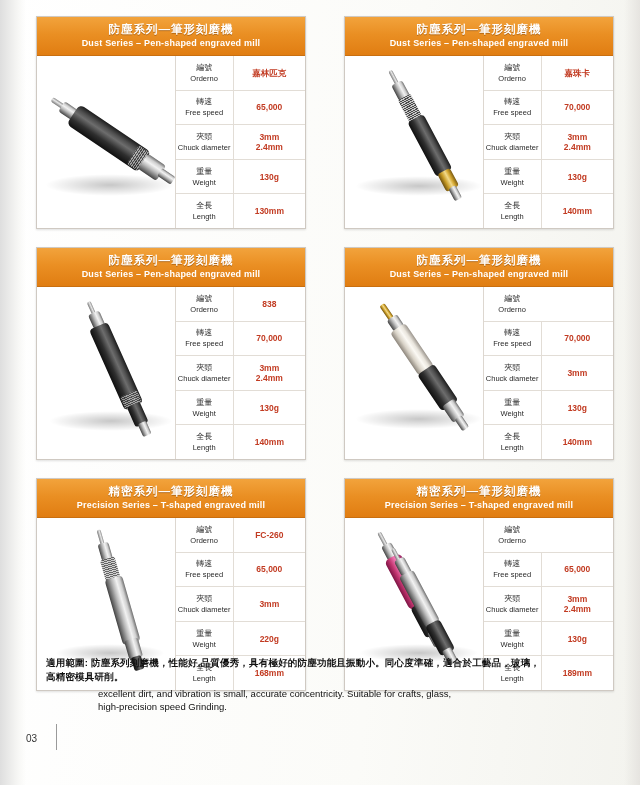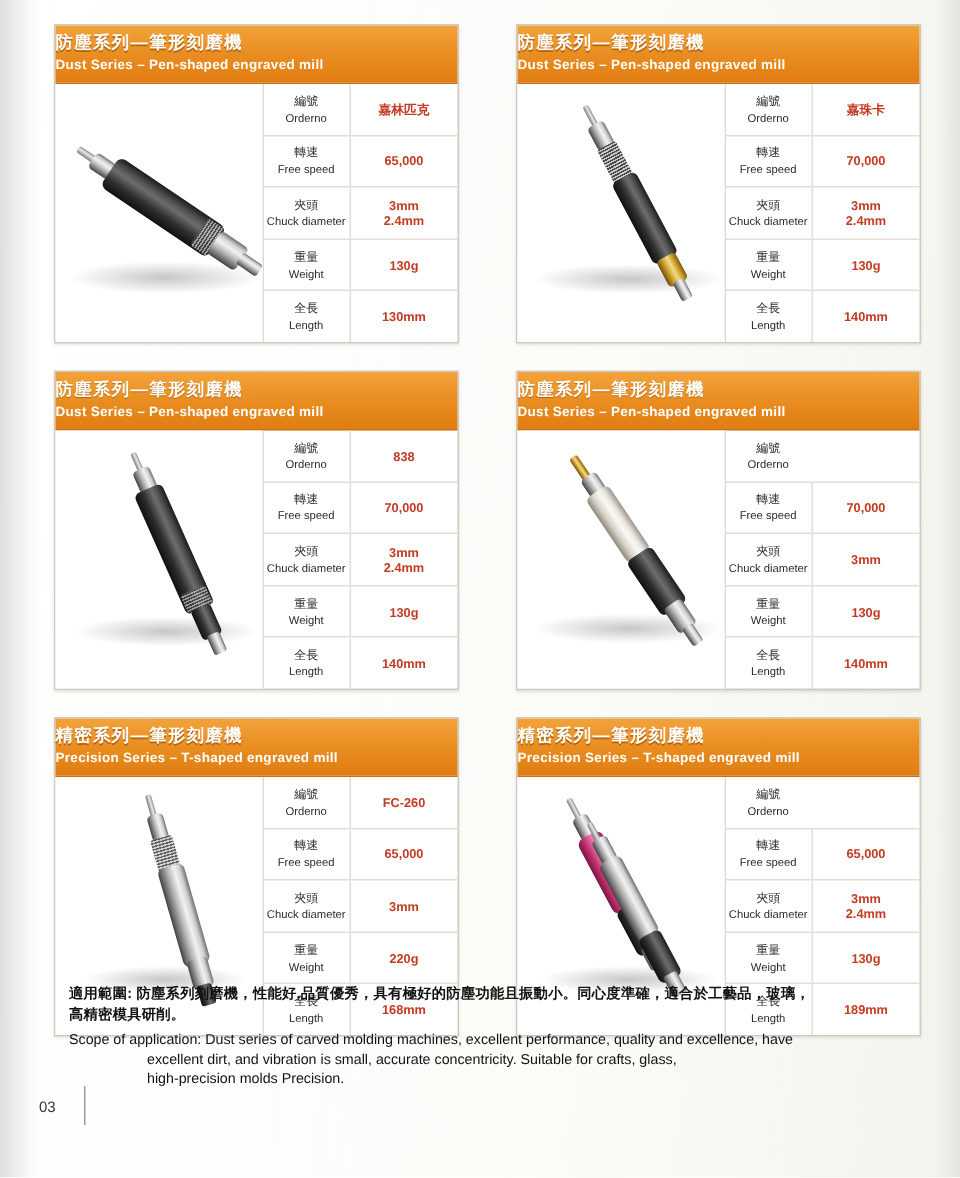--- a/index.html
+++ b/index.html
@@ -42,20 +42,21 @@
   .card {
     width: 270px;
     background: #ffffff;
     border: 1px solid #cfc9c2;
     box-shadow: 0 1px 2px rgba(0,0,0,0.12);
   }
 
   .card-header {
     background: linear-gradient(180deg, #f2a33c 0%, #ea8f23 45%, #e07d12 100%);
     padding: 5px 0 6px 0;
+    text-align: center;
     border-bottom: 1px solid #c96f10;
   }
   .card-header .cn {
     color: #ffffff;
     font-size: 11.5px;
     font-weight: bold;
     letter-spacing: 1px;
     line-height: 14px;
     text-shadow: 0 1px 0 rgba(120,60,0,.5);
   }
@@ -603,22 +604,21 @@
     </div>
 
   </div>
 
   <div class="footer">
     <div class="cn-text">
       <div>適用範圍: 防塵系列刻磨機，性能好,品質優秀，具有極好的防塵功能且振動小。同心度準確，適合於工藝品，玻璃，</div>
       <div>高精密模具研削。</div>
     </div>
     <div class="en-text">
-      <div>Scope of application: Dust series of carved molding machines, excellent performance, quality and excellence, have</div>
       <div class="indent">excellent dirt, and vibration is small, accurate concentricity. Suitable for crafts, glass,</div>
-      <div class="indent2">high-precision molds Precision.</div>
+      <div class="indent2">high-precision speed Grinding.</div>
     </div>
   </div>
 
   <div class="pagenum">03</div>
   <div class="pagerule"></div>
 
 </div>
 
 </body></html>

